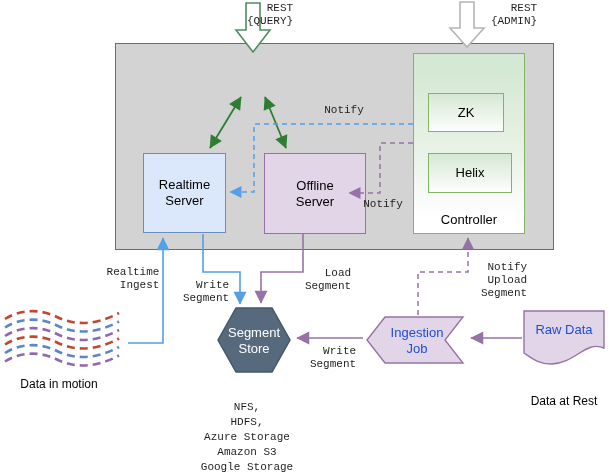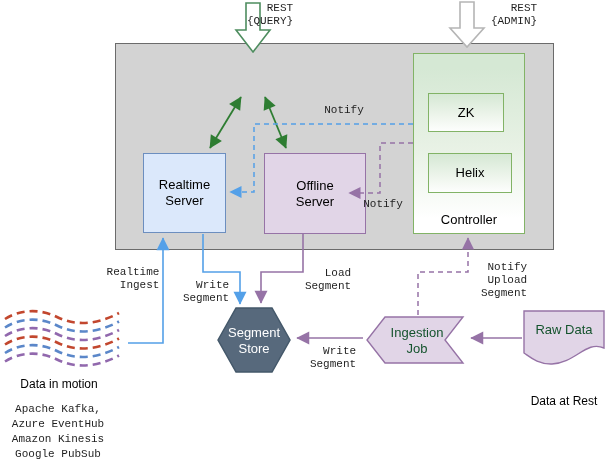--- a/index.html
+++ b/index.html
@@ -13,21 +13,21 @@
   .ctrl-grad{background:linear-gradient(180deg,#d5e8d4 8%,#e9f2e6 55%,#ffffff 92%);
         border:1px solid #82b366;}
   .blue-box{background:#dbe8fb;border:1px solid #6c8ebf;}
   .purple-box{background:#e1d5e7;border:1px solid #9673a6;}
   .mono-label{position:absolute;font-family:"Liberation Mono","DejaVu Sans Mono",monospace;
         font-size:11px;line-height:13px;color:#1f1f1f;white-space:pre;text-align:right;
         transform:translateX(-50%);z-index:10;}
   .sans-label{position:absolute;font-family:"Liberation Sans",sans-serif;font-size:12px;
         color:#000;white-space:pre;text-align:center;transform:translateX(-50%);z-index:10;}
   .shape-label{position:absolute;font-family:"Liberation Sans",sans-serif;font-size:13px;
-        line-height:16px;color:#14532d;white-space:pre;text-align:center;
+        line-height:16px;color:#1d4ed8;white-space:pre;text-align:center;
         transform:translateX(-50%);z-index:10;}
   .mono-list{position:absolute;font-family:"Liberation Mono","DejaVu Sans Mono",monospace;
         font-size:11px;line-height:15px;color:#1f1f1f;white-space:pre;text-align:center;
         transform:translateX(-50%);z-index:10;}
   #edge-layer{position:absolute;left:0;top:0;z-index:5;pointer-events:none;}
   #cluster-box{position:absolute;left:115px;top:43px;width:439px;height:207px;
         background:#d3d3d3;border:1px solid #6b6b6b;box-sizing:border-box;z-index:1;}
   #controller-label{position:absolute;left:0;right:0;bottom:5px;text-align:center;}
 </style>
 </head>
@@ -124,18 +124,19 @@
 
   <div class="shape-label" style="left:254px;top:325px;color:#fff;">Segment
 Store</div>
   <div class="shape-label" style="left:417px;top:325px;">Ingestion
 Job</div>
   <div class="shape-label" style="left:564px;top:322px;text-align:right;">Raw Data</div>
 
   <div class="sans-label" style="left:59px;top:377px;">Data in motion</div>
   <div class="sans-label" style="left:564px;top:378px;margin-top:16px;">Data at Rest</div>
 
-  <div class="mono-list" style="left:58px;top:402px;">Apache Kafka,
-Azure EventHub
-Amazon Kinesis
-Google PubSub</div>
+  <div class="mono-list" style="left:247px;top:400px;">NFS,
+HDFS,
+Azure Storage
+Amazon S3
+Google Storage</div>
 
 </div>
 
 </body></html>

